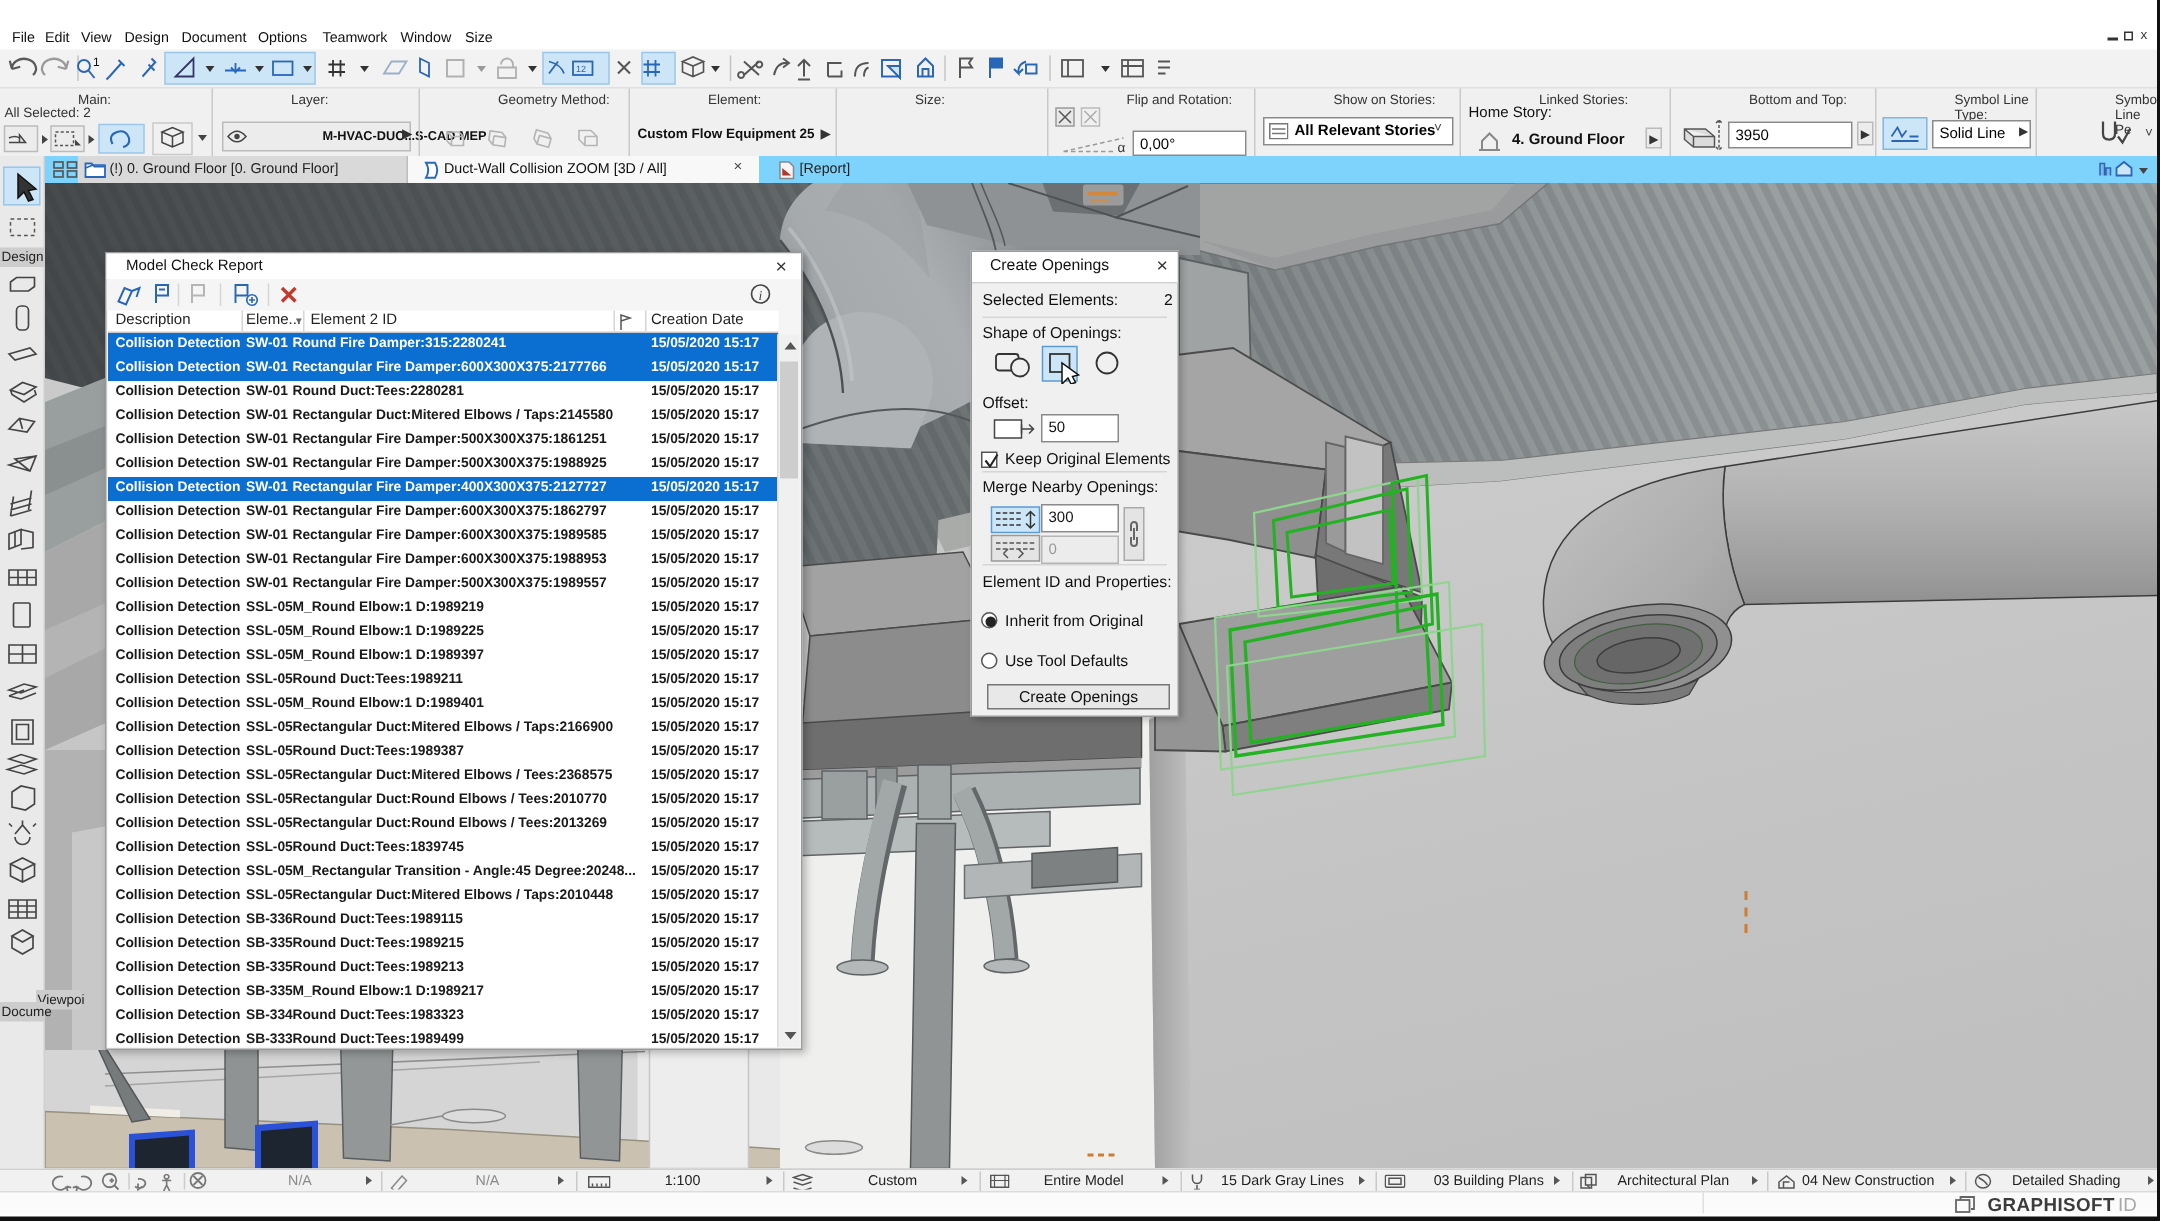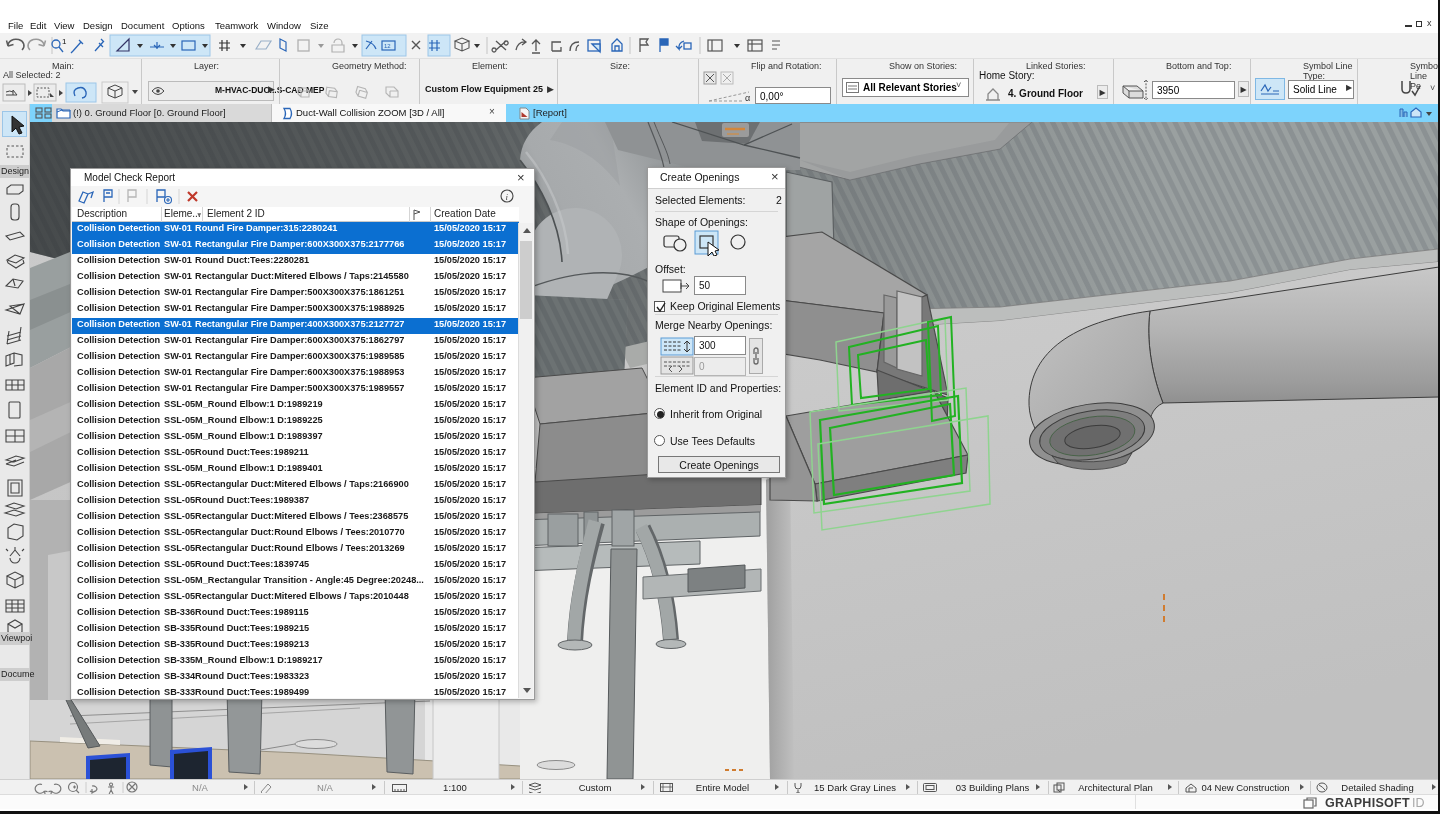--- a/index.html
+++ b/index.html
@@ -491,21 +491,21 @@
         <path d="M8 376 l14 0 l0 16 l-14 0 z m3 3 l8 0 l0 10 l-8 0 z"></path>
         <path d="M6 402 l8 -3 l10 3 l-8 3 z m-1 7 l9 -3 l10 3 l-8 3 z"></path>
         <path d="M8 424 l6 -4 l9 2 l0 10 l-6 4 l-9 -2 z"></path>
         <path d="M10 452 l5 -6 l5 6 m-10 2 a5 5 0 0 0 10 0 m-5 -8 l0 -3 m-7 4 l-2 -2 m16 2 l2 -2"></path>
         <path d="M7 472 l8 -4 l8 4 l-8 4 z m0 0 l0 8 l8 4 l8 -4 l0 -8 m-8 4 l0 8"></path>
         <path d="M6 496 l18 0 l0 12 l-18 0 z m6 0 l0 12 m6 -12 l0 12 m-12 -8 l18 0 m-18 4 l18 0"></path>
         <path d="M8 520 l7 -4 l7 4 l-7 4 z m0 0 l0 8 l7 4 l7 -4 l0 -8"></path>
       </g>
     </svg>
     <div class="sb-label" style="top:61px;">Design</div>
-    <div class="sb-label" style="top:528px;">Viewpoi</div>
+    <div class="sb-label" style="top:556px;margin-left:24px;">Viewpoi</div>
     <div class="sb-label" style="top:564px;">Docume</div>
   </div>
 
   <div class="abs" id="mcr">
     <div id="mcr-title">
       <span class="abs" style="left:13px;top:3px;font-size:10px;color:#111;">Model Check Report</span>
       <span class="abs" style="left:446px;top:1px;font-size:13px;color:#333;">×</span>
     </div>
     <svg class="abs" style="left:0;top:17px;" width="463" height="21" viewBox="0 0 463 21">
       <rect width="463" height="21" fill="#f5f5f5"></rect>
@@ -777,21 +777,21 @@
     <div class="abs" style="left:101px;top:170px;width:14px;height:36px;background:#e4e4e4;border:1px solid #aaa;"></div>
     <svg class="abs" style="left:103px;top:178px;" width="10" height="20" viewBox="0 0 10 20">
         <path d="M3 8 l0 -4 a2 2 0 0 1 4 0 l0 4 m-4 4 l0 4 a2 2 0 0 0 4 0 l0 -4 m-2 -6 l0 8" fill="none" stroke="#666" stroke-width="1.3"></path>
       </svg>
     <div class="co-sep" style="top:208px;"></div>
     <span class="abs" style="left:7px;top:214px;">Element ID and Properties:</span>
     <span class="abs" style="left:6px;top:240px;width:11px;height:11px;border:1px solid #555;border-radius:50%;background:#fff;"></span>
     <span class="abs" style="left:9px;top:243px;width:7px;height:7px;border-radius:50%;background:#222;"></span>
     <span class="abs" style="left:22px;top:240px;">Inherit from Original</span>
     <span class="abs" style="left:6px;top:267px;width:11px;height:11px;border:1px solid #555;border-radius:50%;background:#fff;"></span>
-    <span class="abs" style="left:22px;top:267px;">Use Tees Defaults</span>
+    <span class="abs" style="left:22px;top:267px;">Use Tool Defaults</span>
     <div class="abs" style="left:10px;top:288px;width:122px;height:17px;background:#e8e8e8;border:1px solid #777;text-align:center;line-height:16px;">Create Openings</div>
   </div>
 
   <div class="abs" id="statusbar">
     <svg class="abs" style="left:30px;top:1px;" width="120" height="13" viewBox="0 0 120 13">
       <g fill="none" stroke="#777" stroke-width="1.2">
         <path d="M12 3.5 A 5 4.5 0 1 0 14.5 10 M14.5 10 l0.5 3 M14.5 10 l3 0.7"></path>
         <path d="M24 3.5 A 5 4.5 0 1 1 21.5 10 M21.5 10 l-0.5 3 M21.5 10 l-3 0.7"></path>
         <circle cx="43" cy="6" r="4.5"></circle>
           <path d="M46 9 l3 3 m-6 -6 l3 0 m-1.5 -1.5 l0 3"></path>

